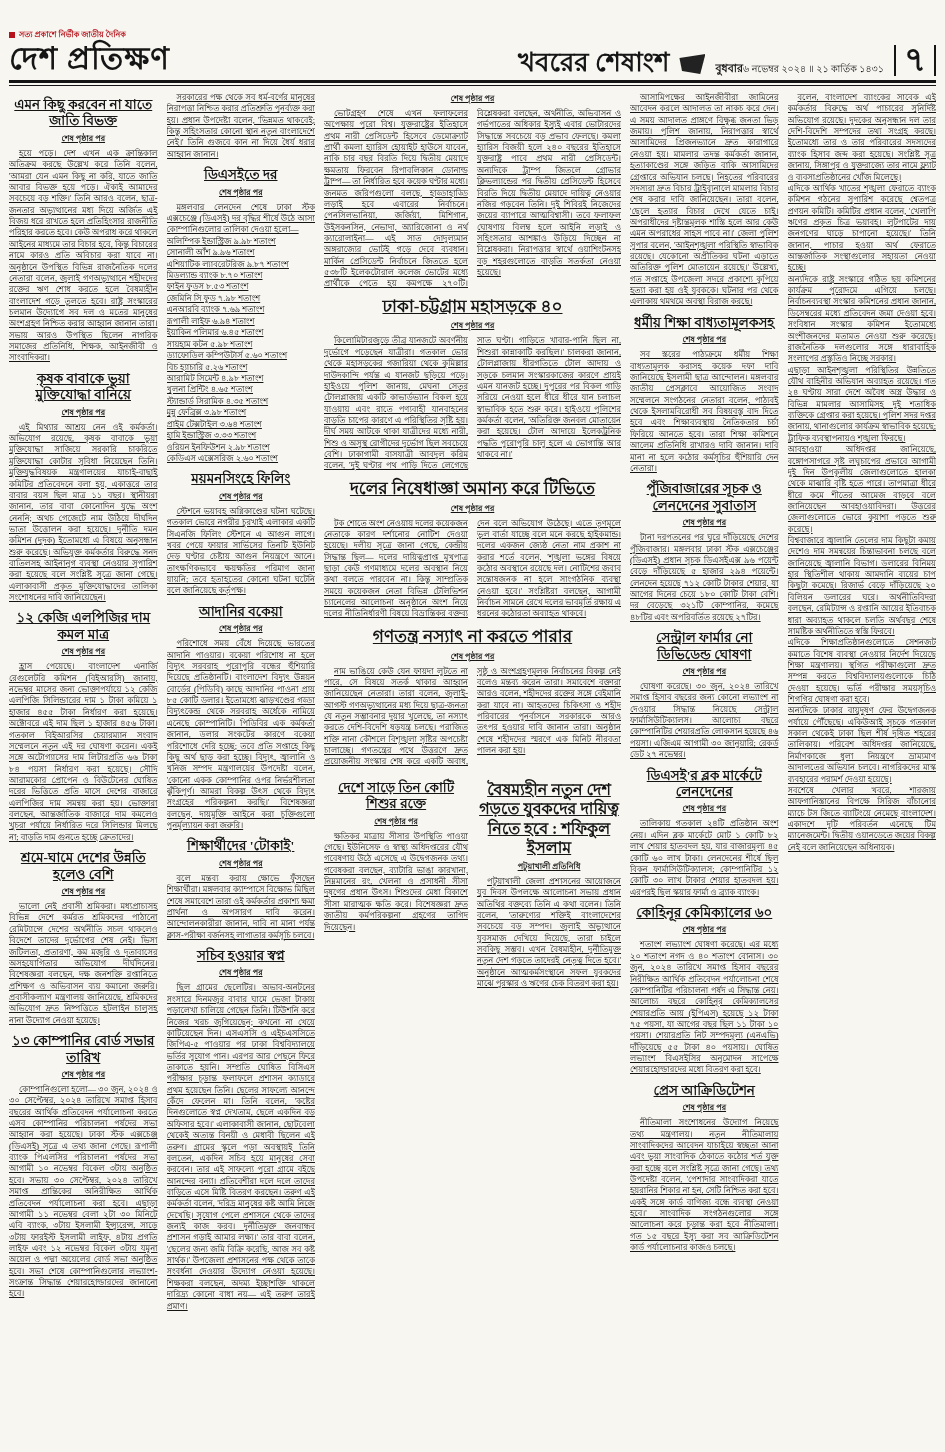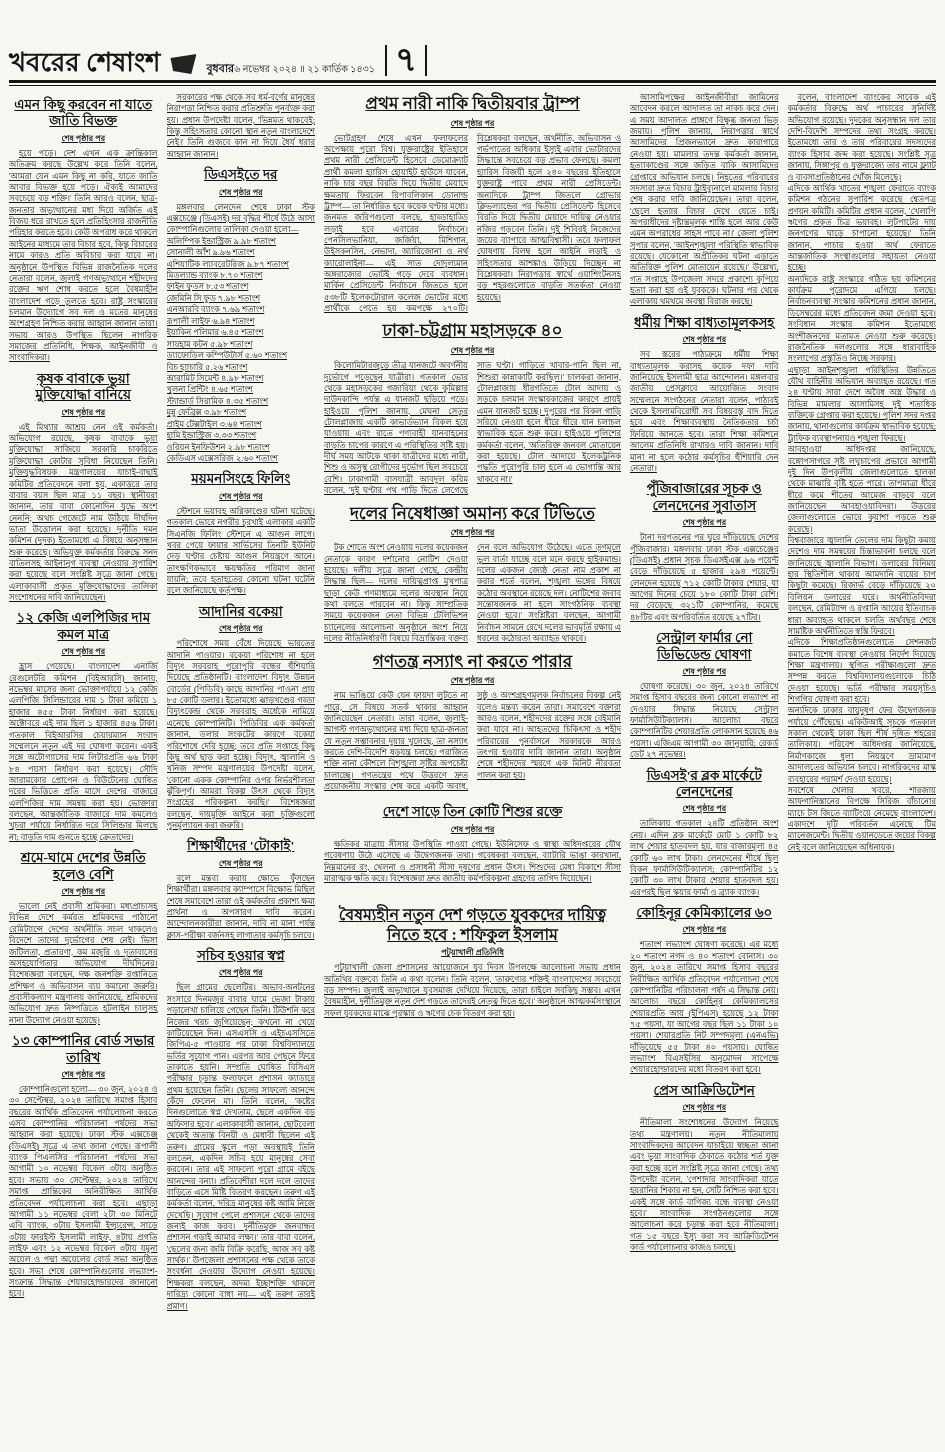--- a/index.html
+++ b/index.html
@@ -31,29 +31,36 @@
   .colw{flex:2 1 0;min-width:0;overflow:hidden;}
   article{margin:0 0 7px;}
   .hl{font-size:13.5px;font-weight:bold;text-align:center;line-height:1.22;margin:5px 2px 2px;}
   .hl.big{font-size:17px;margin-top:2px;}
   .hl.mid{font-size:16px;}
   .kicker{font-size:8px;font-weight:bold;text-align:center;margin:0 0 3px;}
   .body{font-size:8.3px;line-height:1.37;text-align:justify;margin:0;text-indent:10px;}
   .body2{column-count:2;column-gap:9px;}
   .prelist{white-space:pre-line;text-indent:0;line-height:1.38;}
   .paras{white-space:pre-line;}
-  .split{display:flex;gap:9px;flex-direction:column;}
+  .split{display:flex;gap:9px;}
   .split>article{flex:1 1 0;min-width:0;}
 </style>
 </head>
 <body>
 
 <div class="page">
 
   <header class="mast">
+    <div class="mast-left">
+      <div class="tagline">
+        <span class="dot"></span>
+        <span>সত্য প্রকাশে নির্ভীক জাতীয় দৈনিক</span>
+      </div>
+      <div class="mast-title">দেশ প্রতিক্ষণ</div>
+    </div>
     <div class="mast-right">
       <span class="sec-title">খবরের শেষাংশ</span>
       <span class="flag"></span>
       <span class="daybox">
         <span class="day">বুধবার</span>
         <span class="date">৬ নভেম্বর ২০২৪ ॥ ২১ কার্তিক ১৪৩১</span>
       </span>
       <span class="pnum">৭</span>
     </div>
   </header>
@@ -136,21 +143,20 @@
       </article>
       <article>
         <h2 class="hl">সচিব হওয়ার স্বপ্ন</h2>
         <div class="kicker">শেষ পৃষ্ঠার পর</div>
         <p class="body">ছিল গ্রামের ছেলেটির। অভাব-অনটনের সংসারে দিনমজুর বাবার ঘামে ভেজা টাকায় পড়ালেখা চালিয়ে গেছেন তিনি। টিউশনি করে নিজের খরচ জুগিয়েছেন; কখনো না খেয়ে কাটিয়েছেন দিন। এসএসসি ও এইচএসসিতে জিপিএ-৫ পাওয়ার পর ঢাকা বিশ্ববিদ্যালয়ে ভর্তির সুযোগ পান। এরপর আর পেছনে ফিরে তাকাতে হয়নি। সম্প্রতি ঘোষিত বিসিএস পরীক্ষার চূড়ান্ত ফলাফলে প্রশাসন ক্যাডারে প্রথম হয়েছেন তিনি। ছেলের সাফল্যে আনন্দে কেঁদে ফেলেন মা। তিনি বলেন, 'কষ্টের দিনগুলোতে স্বপ্ন দেখতাম, ছেলে একদিন বড় অফিসার হবে।' এলাকাবাসী জানান, ছোটবেলা থেকেই অত্যন্ত বিনয়ী ও মেধাবী ছিলেন এই তরুণ। গ্রামের স্কুলে পড়া অবস্থায়ই তিনি বলতেন, একদিন সচিব হয়ে মানুষের সেবা করবেন। তার এই সাফল্যে পুরো গ্রামে বইছে আনন্দের বন্যা। প্রতিবেশীরা দলে দলে তাদের বাড়িতে এসে মিষ্টি বিতরণ করছেন। তরুণ এই কর্মকর্তা বলেন, 'দরিদ্র মানুষের কষ্ট আমি নিজে দেখেছি। সুযোগ পেলে প্রশাসনে থেকে তাদের জন্যই কাজ করব। দুর্নীতিমুক্ত জনবান্ধব প্রশাসন গড়াই আমার লক্ষ্য।' তার বাবা বলেন, 'ছেলের জন্য জমি বিক্রি করেছি, আজ সব কষ্ট সার্থক।' উপজেলা প্রশাসনের পক্ষ থেকে তাকে সংবর্ধনা দেওয়ার উদ্যোগ নেওয়া হয়েছে। শিক্ষকরা বলছেন, অদম্য ইচ্ছাশক্তি থাকলে দারিদ্র্য কোনো বাধা নয়— এই তরুণ তারই প্রমাণ।</p>
       </article>
     </section>
 
     <section class="colw">
       <article>
-        <h2 class="hl big">প্রথম নারী নাকি দ্বিতীয়বার ট্রাম্প</h2>
         <div class="kicker">শেষ পৃষ্ঠার পর</div>
         <p class="body body2">ভোটগ্রহণ শেষে এখন ফলাফলের অপেক্ষায় পুরো বিশ্ব। যুক্তরাষ্ট্রের ইতিহাসে প্রথম নারী প্রেসিডেন্ট হিসেবে ডেমোক্র্যাট প্রার্থী কমলা হ্যারিস হোয়াইট হাউসে যাবেন, নাকি চার বছর বিরতি দিয়ে দ্বিতীয় মেয়াদে ক্ষমতায় ফিরবেন রিপাবলিকান ডোনাল্ড ট্রাম্প— তা নির্ধারিত হবে কয়েক ঘণ্টার মধ্যে। জনমত জরিপগুলো বলছে, হাড্ডাহাড্ডি লড়াই হবে এবারের নির্বাচনে। পেনসিলভানিয়া, জর্জিয়া, মিশিগান, উইসকনসিন, নেভাদা, অ্যারিজোনা ও নর্থ ক্যারোলাইনা— এই সাত দোদুল্যমান অঙ্গরাজ্যের ভোটই গড়ে দেবে ব্যবধান। মার্কিন প্রেসিডেন্ট নির্বাচনে জিততে হলে ৫৩৮টি ইলেকটোরাল কলেজ ভোটের মধ্যে প্রার্থীকে পেতে হয় কমপক্ষে ২৭০টি। বিশ্লেষকরা বলছেন, অর্থনীতি, অভিবাসন ও গর্ভপাতের অধিকার ইস্যুই এবার ভোটারদের সিদ্ধান্তে সবচেয়ে বড় প্রভাব ফেলছে। কমলা হ্যারিস বিজয়ী হলে ২৪০ বছরের ইতিহাসে যুক্তরাষ্ট্র পাবে প্রথম নারী প্রেসিডেন্ট। অন্যদিকে ট্রাম্প জিতলে গ্রোভার ক্লিভল্যান্ডের পর দ্বিতীয় প্রেসিডেন্ট হিসেবে বিরতি দিয়ে দ্বিতীয় মেয়াদে দায়িত্ব নেওয়ার নজির গড়বেন তিনি। দুই শিবিরই নিজেদের জয়ের ব্যাপারে আত্মবিশ্বাসী। তবে ফলাফল ঘোষণায় বিলম্ব হলে আইনি লড়াই ও সহিংসতার আশঙ্কাও উড়িয়ে দিচ্ছেন না বিশ্লেষকরা। নিরাপত্তার স্বার্থে ওয়াশিংটনসহ বড় শহরগুলোতে বাড়তি সতর্কতা নেওয়া হয়েছে।</p>
       </article>
       <article>
         <h2 class="hl big">ঢাকা-চট্টগ্রাম মহাসড়কে ৪০</h2>
         <div class="kicker">শেষ পৃষ্ঠার পর</div>
         <p class="body body2">কিলোমিটারজুড়ে তীব্র যানজটে অবর্ণনীয় দুর্ভোগে পড়েছেন যাত্রীরা। গতকাল ভোর থেকে মহাসড়কের গজারিয়া থেকে কুমিল্লার দাউদকান্দি পর্যন্ত এ যানজট ছড়িয়ে পড়ে। হাইওয়ে পুলিশ জানায়, মেঘনা সেতুর টোলপ্লাজায় একটি কাভার্ডভ্যান বিকল হয়ে যাওয়ায় এবং রাতে পণ্যবাহী যানবাহনের বাড়তি চাপের কারণে এ পরিস্থিতির সৃষ্টি হয়। দীর্ঘ সময় আটকে থাকা যাত্রীদের মধ্যে নারী, শিশু ও অসুস্থ রোগীদের দুর্ভোগ ছিল সবচেয়ে বেশি। ঢাকাগামী বাসযাত্রী আবদুল করিম বলেন, 'দুই ঘণ্টার পথ পাড়ি দিতে লেগেছে সাত ঘণ্টা। গাড়িতে খাবার-পানি ছিল না, শিশুরা কান্নাকাটি করছিল।' চালকরা জানান, টোলপ্লাজায় ধীরগতিতে টোল আদায় ও সড়কে চলমান সংস্কারকাজের কারণে প্রায়ই এমন যানজট হচ্ছে। দুপুরের পর বিকল গাড়ি সরিয়ে নেওয়া হলে ধীরে ধীরে যান চলাচল স্বাভাবিক হতে শুরু করে। হাইওয়ে পুলিশের কর্মকর্তা বলেন, 'অতিরিক্ত জনবল মোতায়েন করা হয়েছে। টোল আদায়ে ইলেকট্রনিক পদ্ধতি পুরোপুরি চালু হলে এ ভোগান্তি আর থাকবে না।'</p>
       </article>
       <article>
         <h2 class="hl big">দলের নিষেধাজ্ঞা অমান্য করে টিভিতে</h2>

